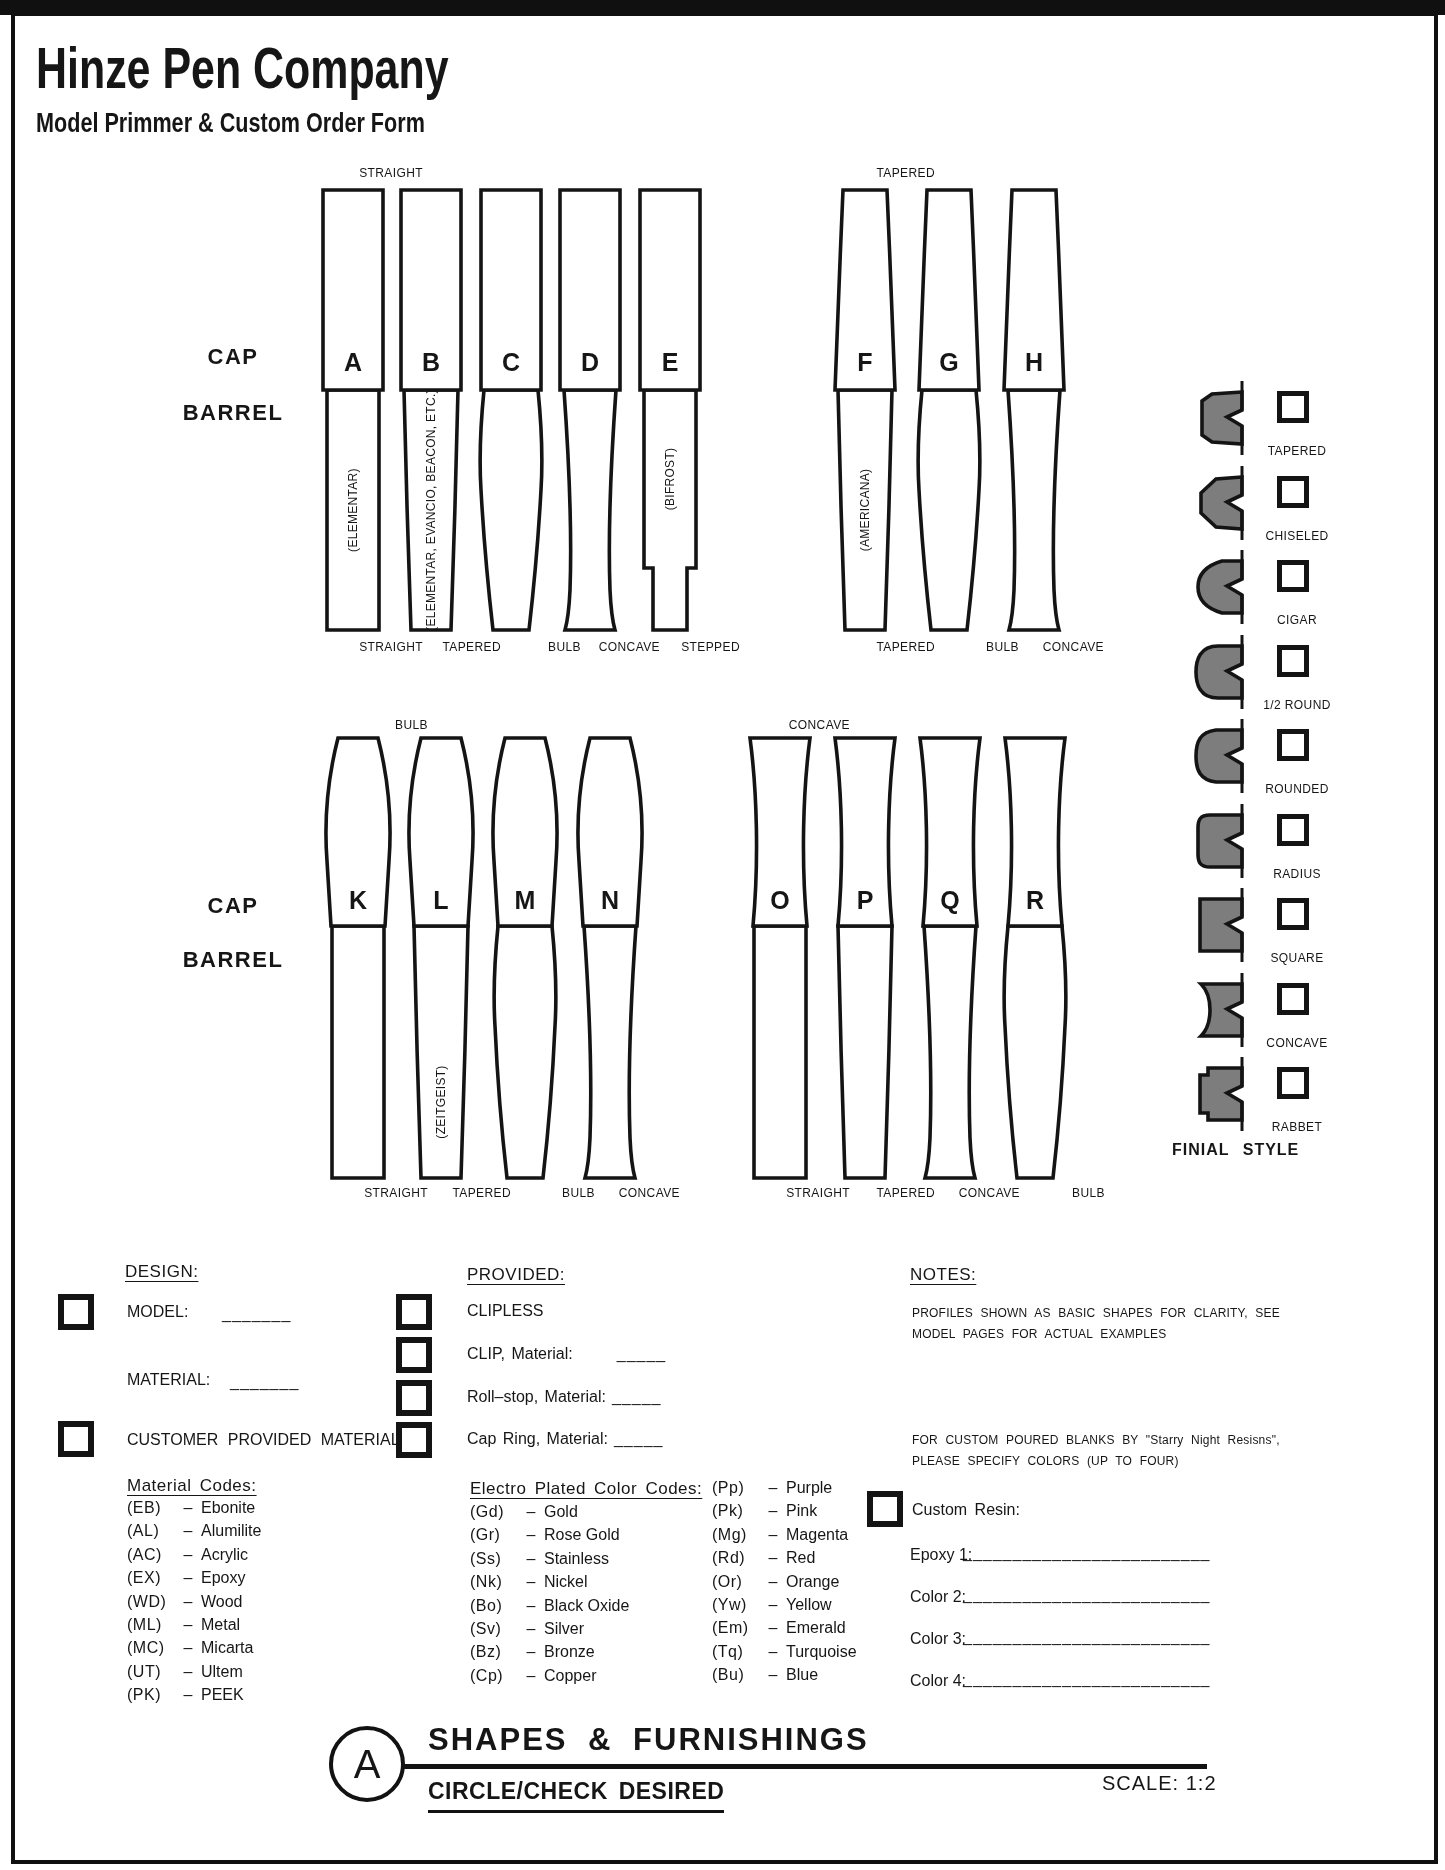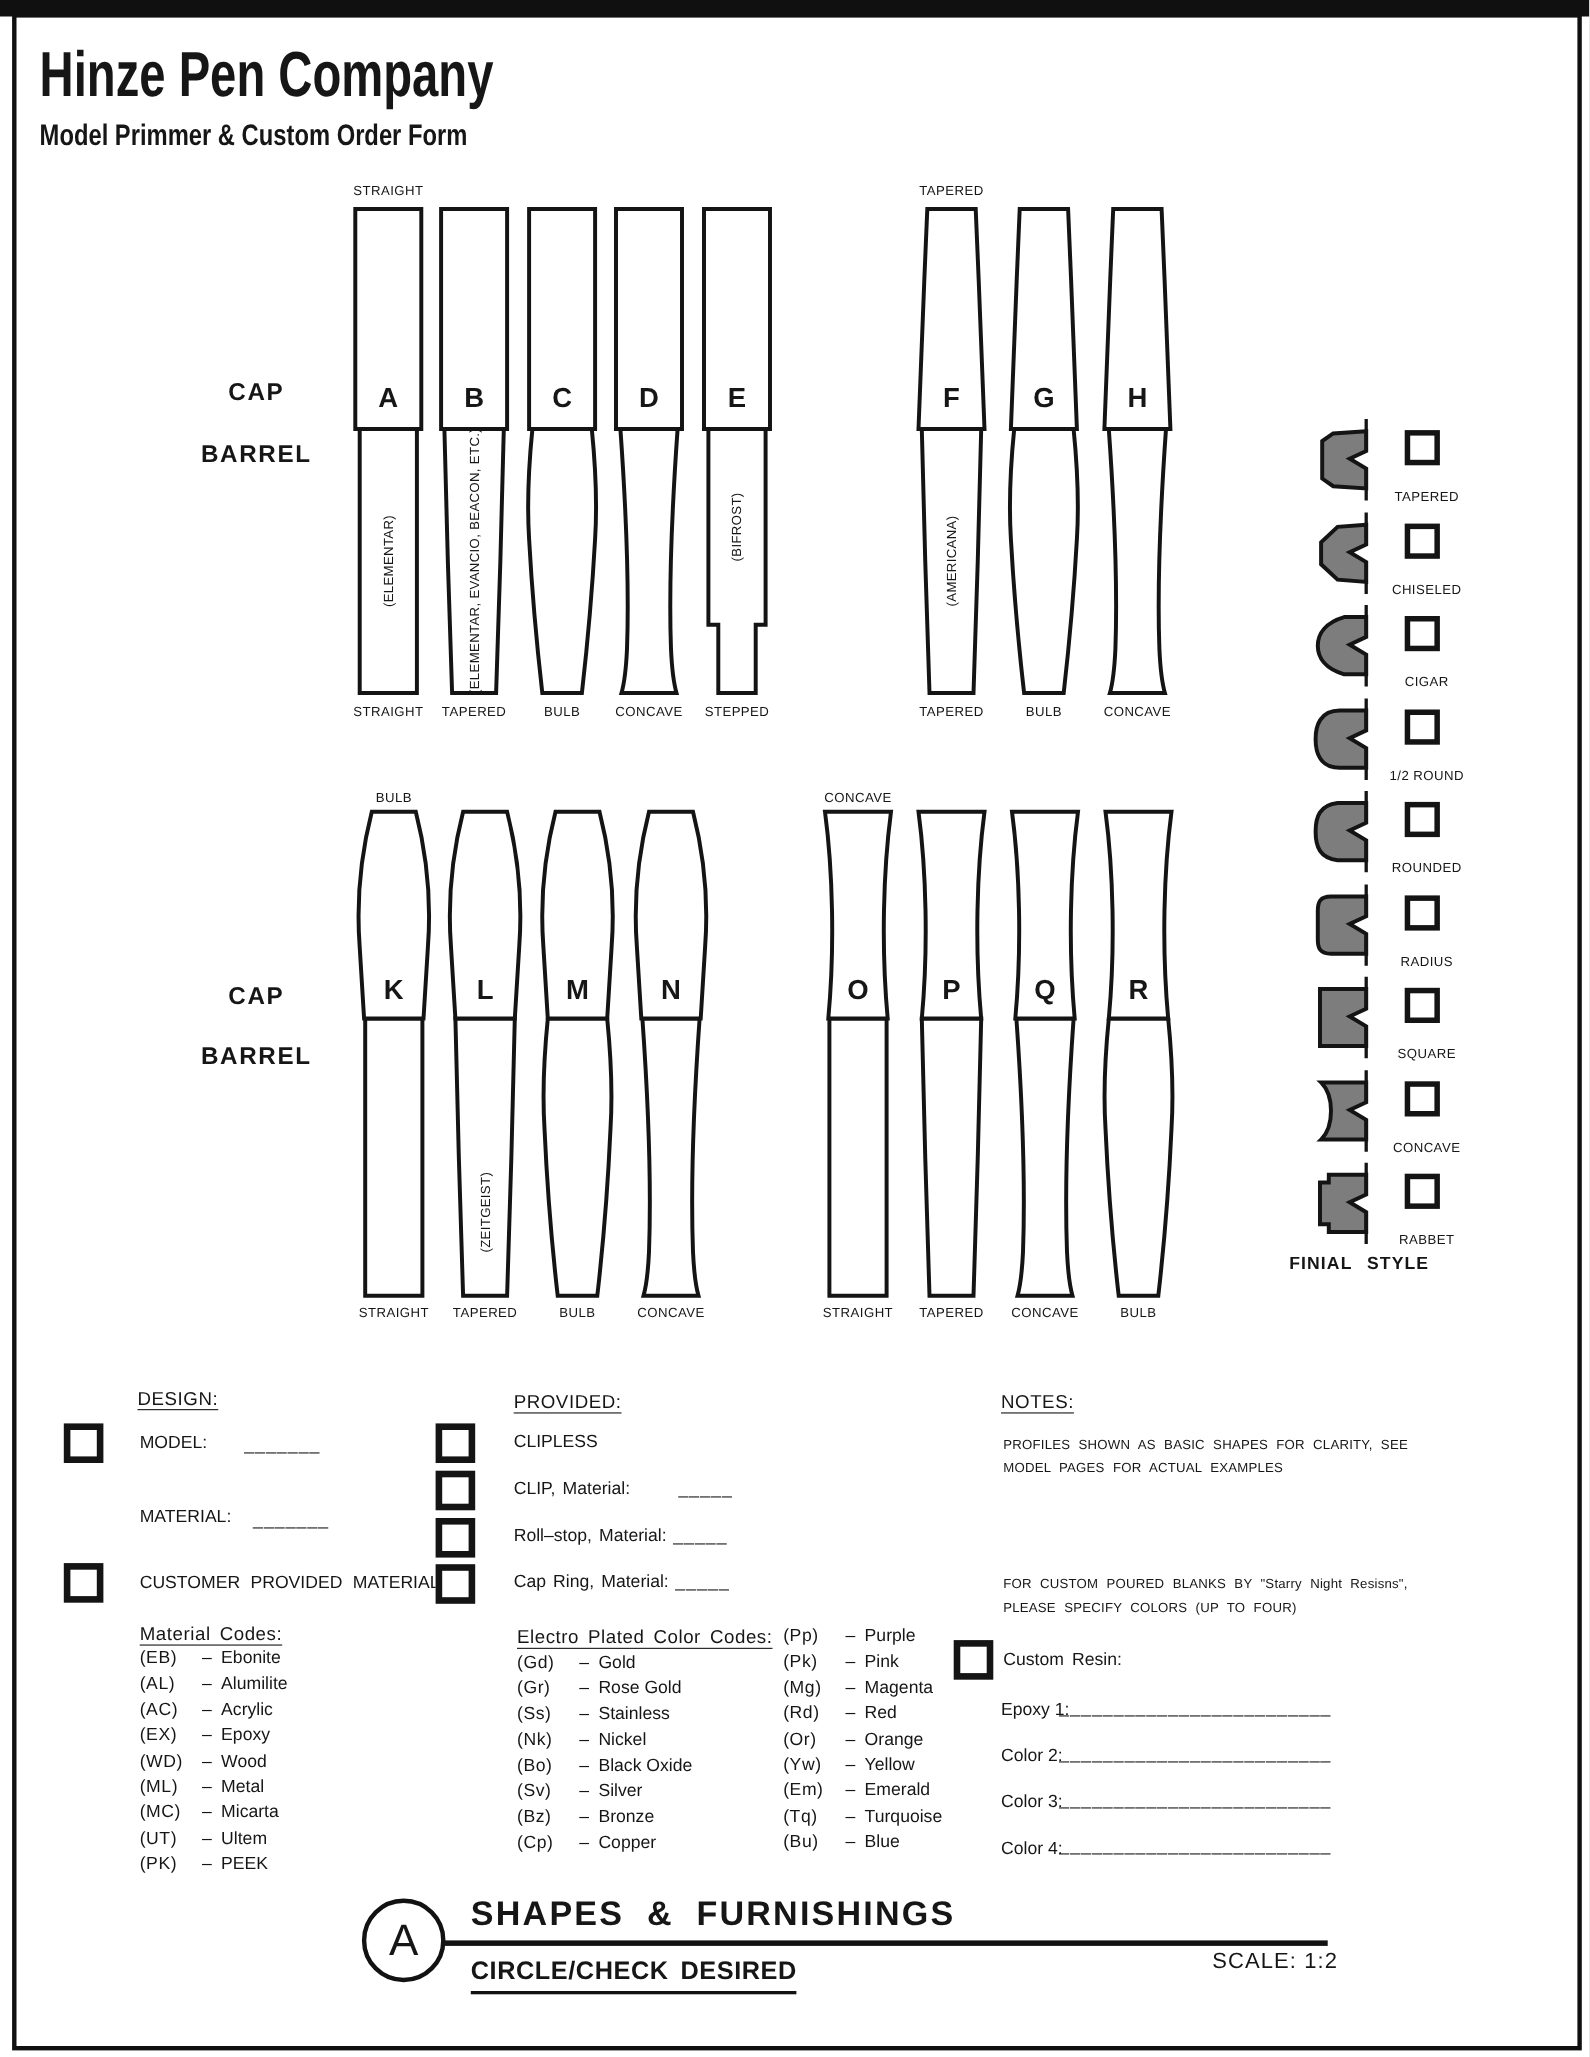--- a/index.html
+++ b/index.html
@@ -8,21 +8,21 @@
   .abs{position:absolute;}
   #topbar{left:0;top:0;width:1445px;height:15px;background:#101010;}
   #frame{left:11px;top:12px;width:1419px;height:1844px;border:4px solid #101010;}
   #title{left:36px;top:34px;font-size:58px;font-weight:bold;letter-spacing:0px;
          transform:scaleX(.74);transform-origin:0 0;white-space:nowrap;}
   #subtitle{left:36px;top:108px;font-size:27px;font-weight:bold;
          transform:scaleX(.8);transform-origin:0 0;white-space:nowrap;}
   .heading{font-size:17px;letter-spacing:.5px;word-spacing:3px;
          text-decoration:underline;text-underline-offset:4px;white-space:nowrap;}
   .side-label{left:153px;width:160px;text-align:center;font-weight:700;font-size:22px;letter-spacing:1.5px;}
-  .pen-top-label,.pen-bot-label{width:140px;text-align:center;font-size:12px;letter-spacing:.4px;}
+  .pen-top-label,.pen-bot-label{width:140px;text-align:right;font-size:12px;letter-spacing:.4px;}
   .pen-letter{width:44px;text-align:center;font-size:25px;font-weight:bold;}
   .pen-inner{font-size:12px;white-space:nowrap;letter-spacing:.3px;
          transform:translate(-50%,-50%) rotate(-90deg);}
   .cb{width:22px;height:22px;border:5px solid #141414;background:#fff;}
   .cb-lg{width:24px;height:24px;border:6px solid #141414;background:#fff;}
   .fin-label{width:140px;left:1227px;text-align:center;font-size:12px;letter-spacing:.4px;}
   #finial-title{left:1172px;top:1141px;font-size:16px;font-weight:bold;letter-spacing:1px;word-spacing:8px;white-space:nowrap;}
   #design-heading{left:125px;top:1262px;}
   #cb-model{left:58px;top:1294px;}
   #model-label{left:127px;top:1303px;}

